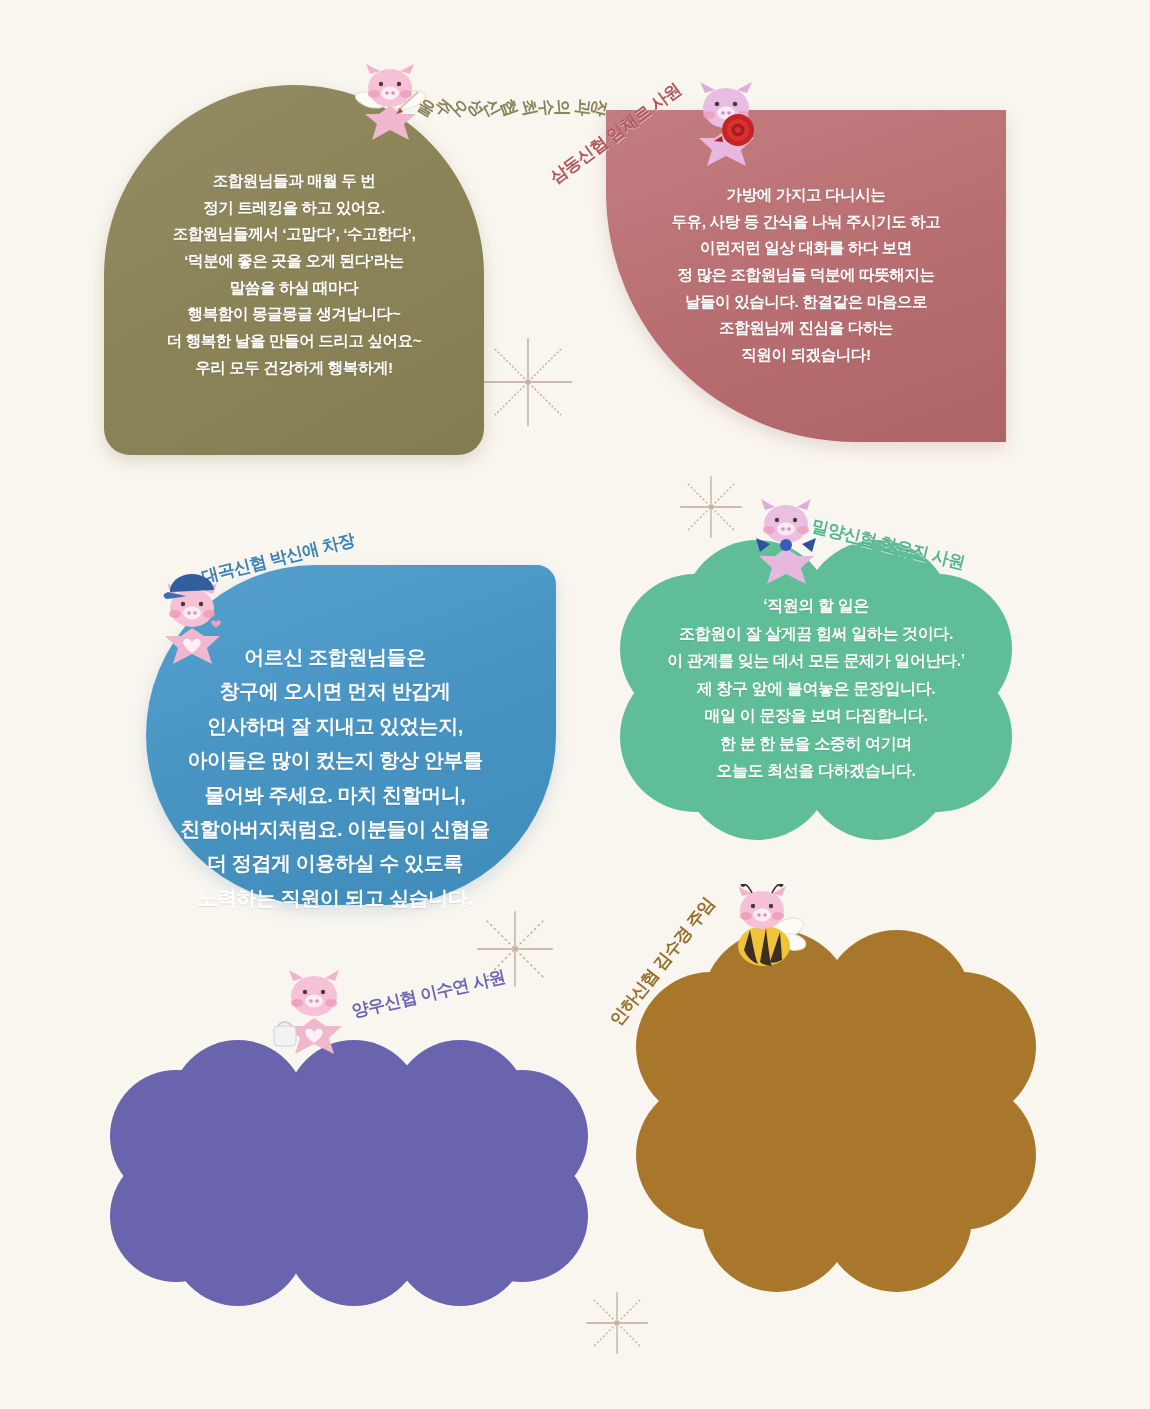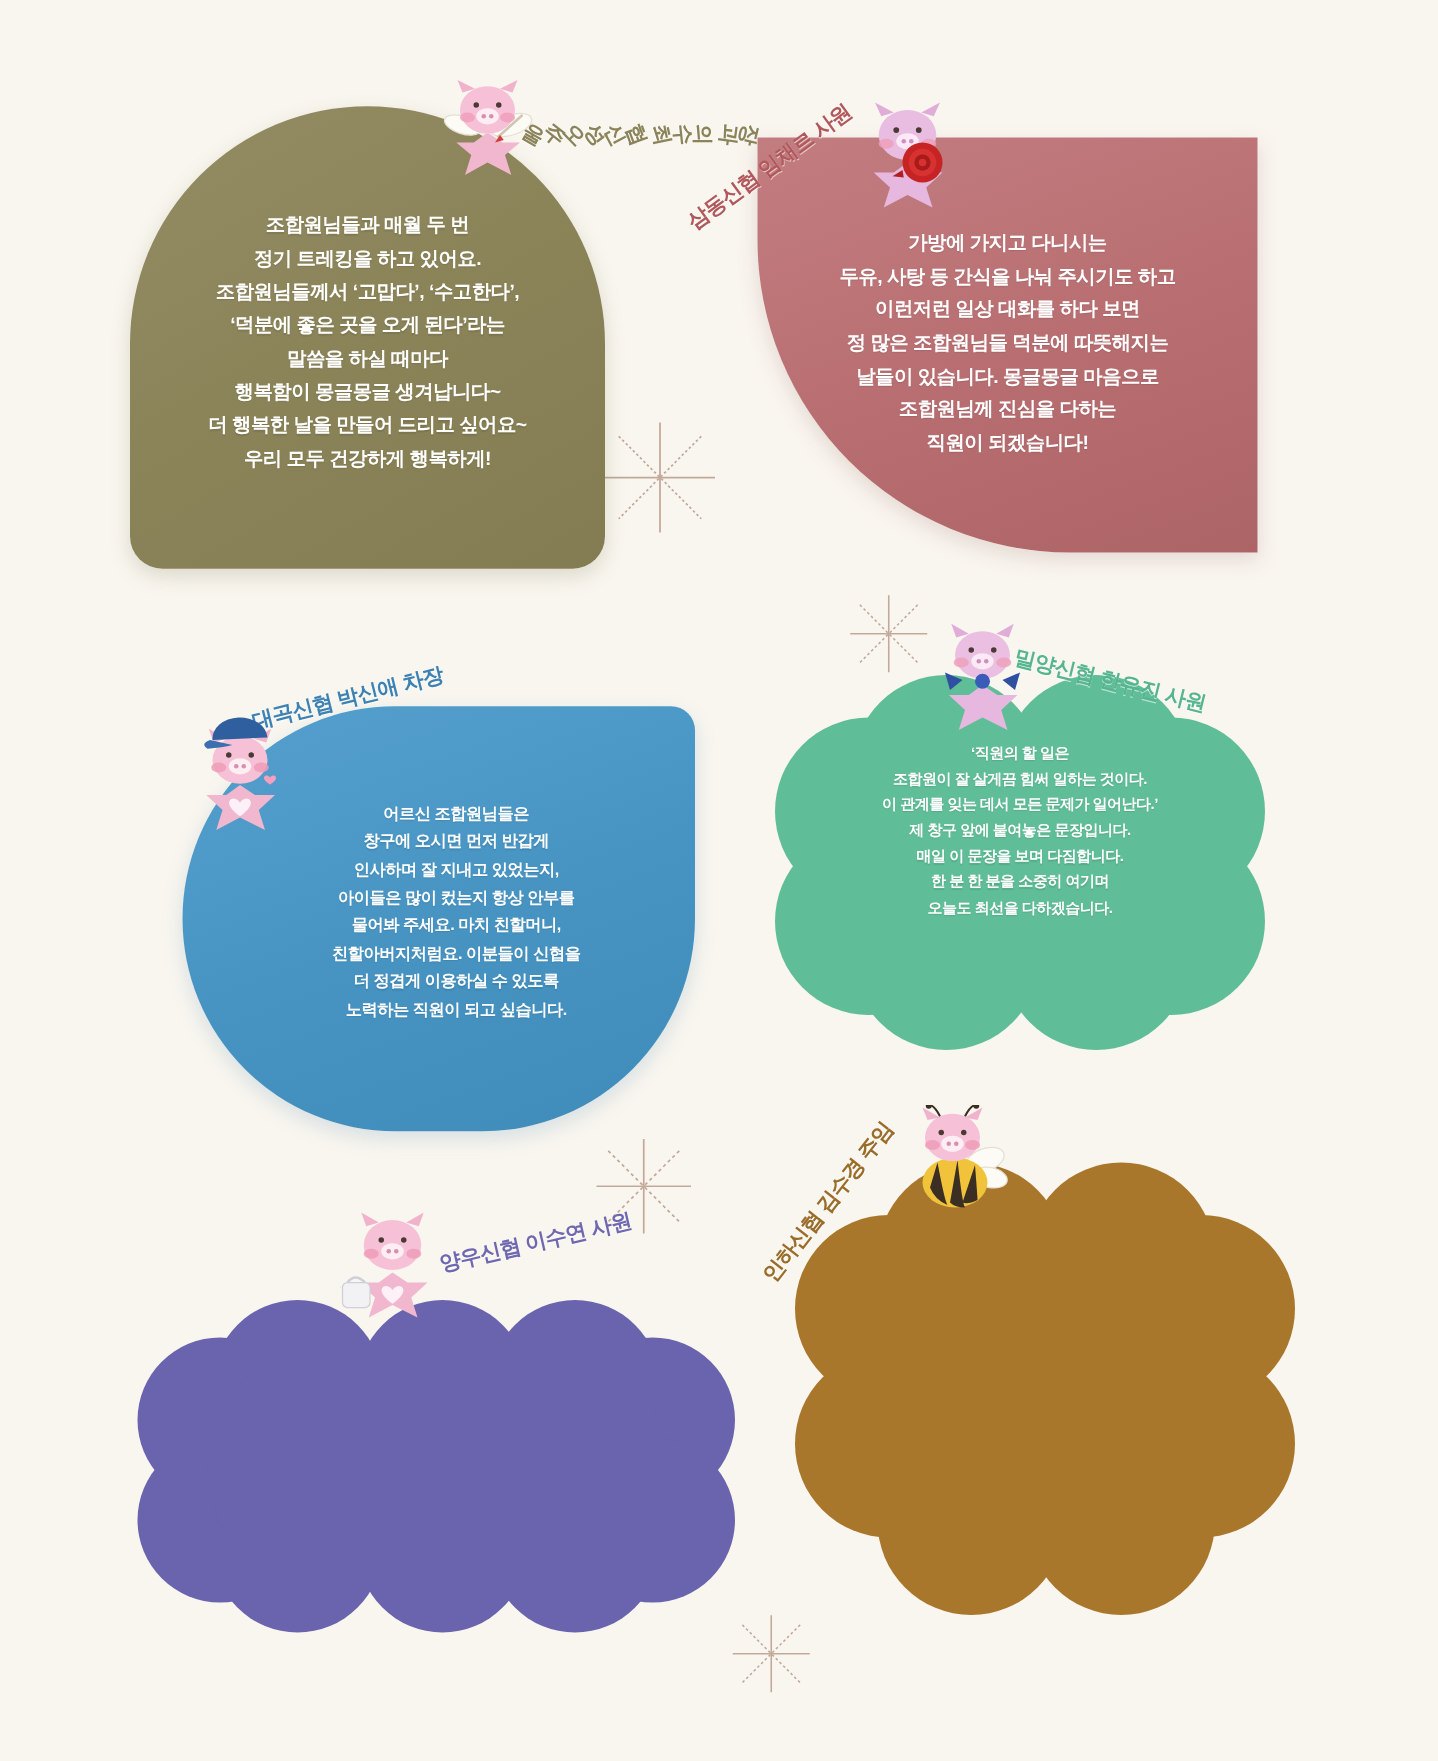--- a/index.html
+++ b/index.html
@@ -78,33 +78,33 @@
   }
 
   
   #bubble3{
     position:absolute;left:146px;top:565px;width:410px;height:340px;
     background:linear-gradient(160deg,#55a0cd 0%,#4794c3 50%,#3f8cbb 100%);
     border-radius:230px 26px 230px 230px;
     box-shadow:0 6px 16px rgba(90,140,180,.22);
     z-index:3;
   }
-  #bubble3-text{left:164px;top:640px;width:402px;font-size:13px;}
+  #bubble3-text{left:134px;top:640px;width:402px;font-size:20px;}
 
   #tag3{
     left:202px;top:566px;
     font-size:17px;color:#3c82b4;
     transform:rotate(-14deg);
     transform-origin:left center;
   }
 
   
   #cloud4{position:absolute;left:620px;top:540px;width:392px;height:300px;z-index:3;}
   .lobe{position:absolute;background:#5fbd97;border-radius:50%;}
-  #bubble4-text{left:624px;top:592px;width:384px;font-size:12px;z-index:6;}
+  #bubble4-text{left:624px;top:592px;width:384px;font-size:16px;z-index:6;}
 
   #tag4{
     left:812px;top:514px;
     font-size:17px;color:#56b58f;
     transform:rotate(14deg);
     transform-origin:left center;
   }
 
   
   #cloud5{position:absolute;left:110px;top:1040px;width:478px;height:270px;z-index:3;}
@@ -211,21 +211,21 @@
 
     <line x1="46" y1="48" x2="66" y2="30" stroke="#cfc6b4" stroke-width="2"></line>
     <path d="M44 52 l4 -6 l3 4 z" fill="#d33b3b"></path>
   </svg>
 
   <div id="bubble2"></div>
   <div id="bubble2-text" class="bubble-text">가방에 가지고 다니시는
 두유, 사탕 등 간식을 나눠 주시기도 하고
 이런저런 일상 대화를 하다 보면
 정 많은 조합원님들 덕분에 따뜻해지는
-날들이 있습니다. 몽글몽글 마음으로
+날들이 있습니다. 한결같은 마음으로
 조합원님께 진심을 다하는
 직원이 되겠습니다!</div>
   <div id="tag2" class="nametag">삼동신협 임채르 사원</div>
 
   <svg class="pig" style="left:686px;top:78px;" width="86" height="92" viewBox="0 0 86 92">
 
     <path d="M40 52 L52 60 L68 60 L55 72 L60 88 L40 78 L21 88 L26 72 L13 60 L29 60 Z" fill="#e6b7df"></path>
 
     <ellipse cx="40" cy="30" rx="23" ry="20" fill="#e9bce2"></ellipse>
     <path d="M19 15 L14 4 L29 12 Z" fill="#e0add9"></path>

